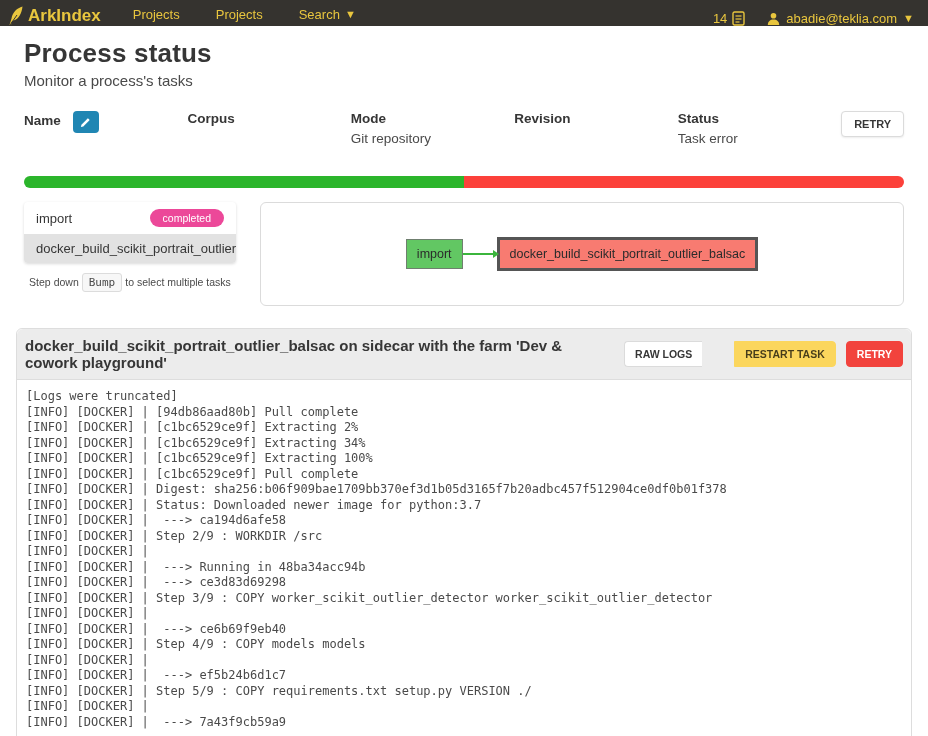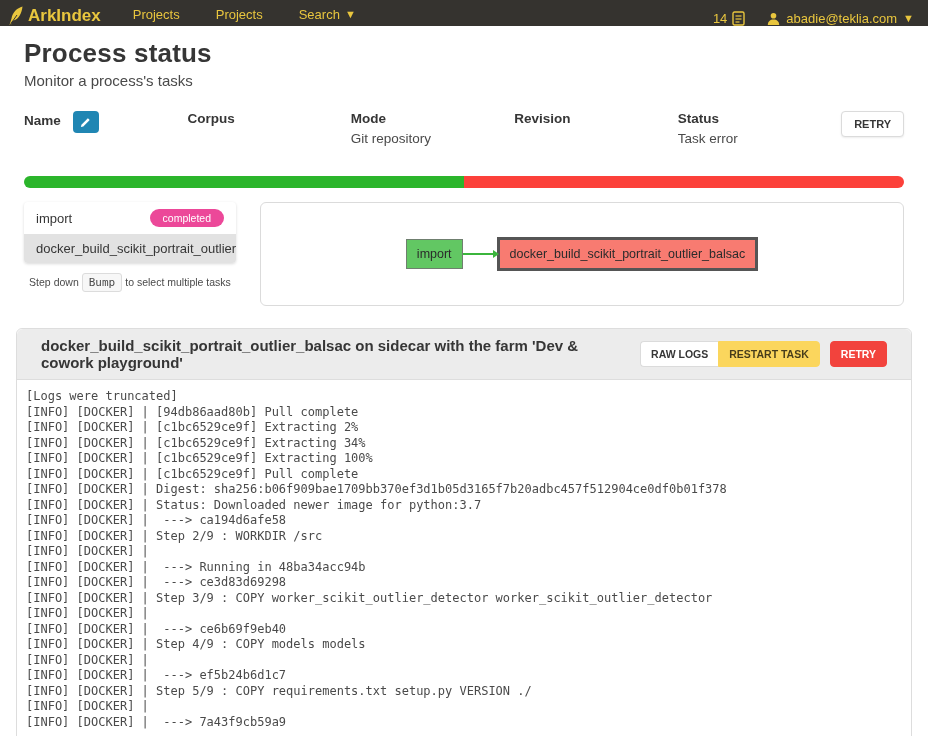--- a/index.html
+++ b/index.html
@@ -51,24 +51,24 @@
 
   .graph-card { flex: 1; height: 104px; border: 1px solid #dbdbdb; border-radius: 6px; background: #fff; display: flex; align-items: center; justify-content: center; }
   .gnode { font-size: 12.5px; color: #2b2b2b; padding: 7px 10px; cursor: pointer; white-space: nowrap; }
   .gnode.completed { background: #62c763; border: 1px solid #6f7f6f; }
   .gnode.failed { background: #f87b71; border: 3px solid #555555; }
   .gedge { width: 34px; height: 1.6px; background: #3bb53c; position: relative; flex: none; }
   .gedge::after { content: ""; position: absolute; right: -2px; top: -3.2px; border-left: 6px solid #3bb53c; border-top: 4px solid transparent; border-bottom: 4px solid transparent; }
 
   
   .log-panel { margin: 22px 16px 0 16px; border: 1px solid #dddddd; border-radius: 6px 6px 0 0; }
-  .log-header { background: #ececec; border-bottom: 1px solid #dddddd; border-radius: 6px 6px 0 0; padding: 8px 24px; display: flex; align-items: center; }
+  .log-header { background: #ececec; border-bottom: 1px solid #dddddd; border-radius: 6px 6px 0 0; padding: 8px 8px; display: flex; align-items: center; }
   .log-title { font-size: 15px; font-weight: bold; color: #363636; flex: 1; padding-right: 10px; }
   .log-btns { display: flex; align-items: center; flex: none; }
-  .lbtn { font-size: 10.5px; font-weight: bold; padding: 6px 10px; border: 1px solid #dbdbdb; cursor: pointer; }
+  .lbtn { font-size: 10.5px; font-weight: bold; padding: 6px 10px; border: 1px solid #dbdbdb; cursor: pointer; margin-left: 32px; }
   .lbtn.raw { background: #fff; color: #363636; border-radius: 4px 0 0 4px; border-right: none; }
   .lbtn.restart { background: #fbd65d; color: rgba(0,0,0,0.72); border-color: #fbd65d; border-radius: 0 4px 4px 0; }
   .lbtn.failed { background: #f2433d; color: #fff; border-color: #f2433d; border-radius: 4px; margin-left: 10px; }
   .log-body { background: #fff; padding: 9px 9px; }
   .log-body pre { font-family: "DejaVu Sans Mono", monospace; font-size: 12px; line-height: 15.5px; color: #4a4a4a; white-space: pre; overflow: hidden; }
 
   .icon-svg { display: block; }
 </style>
 </head>
 <body>

